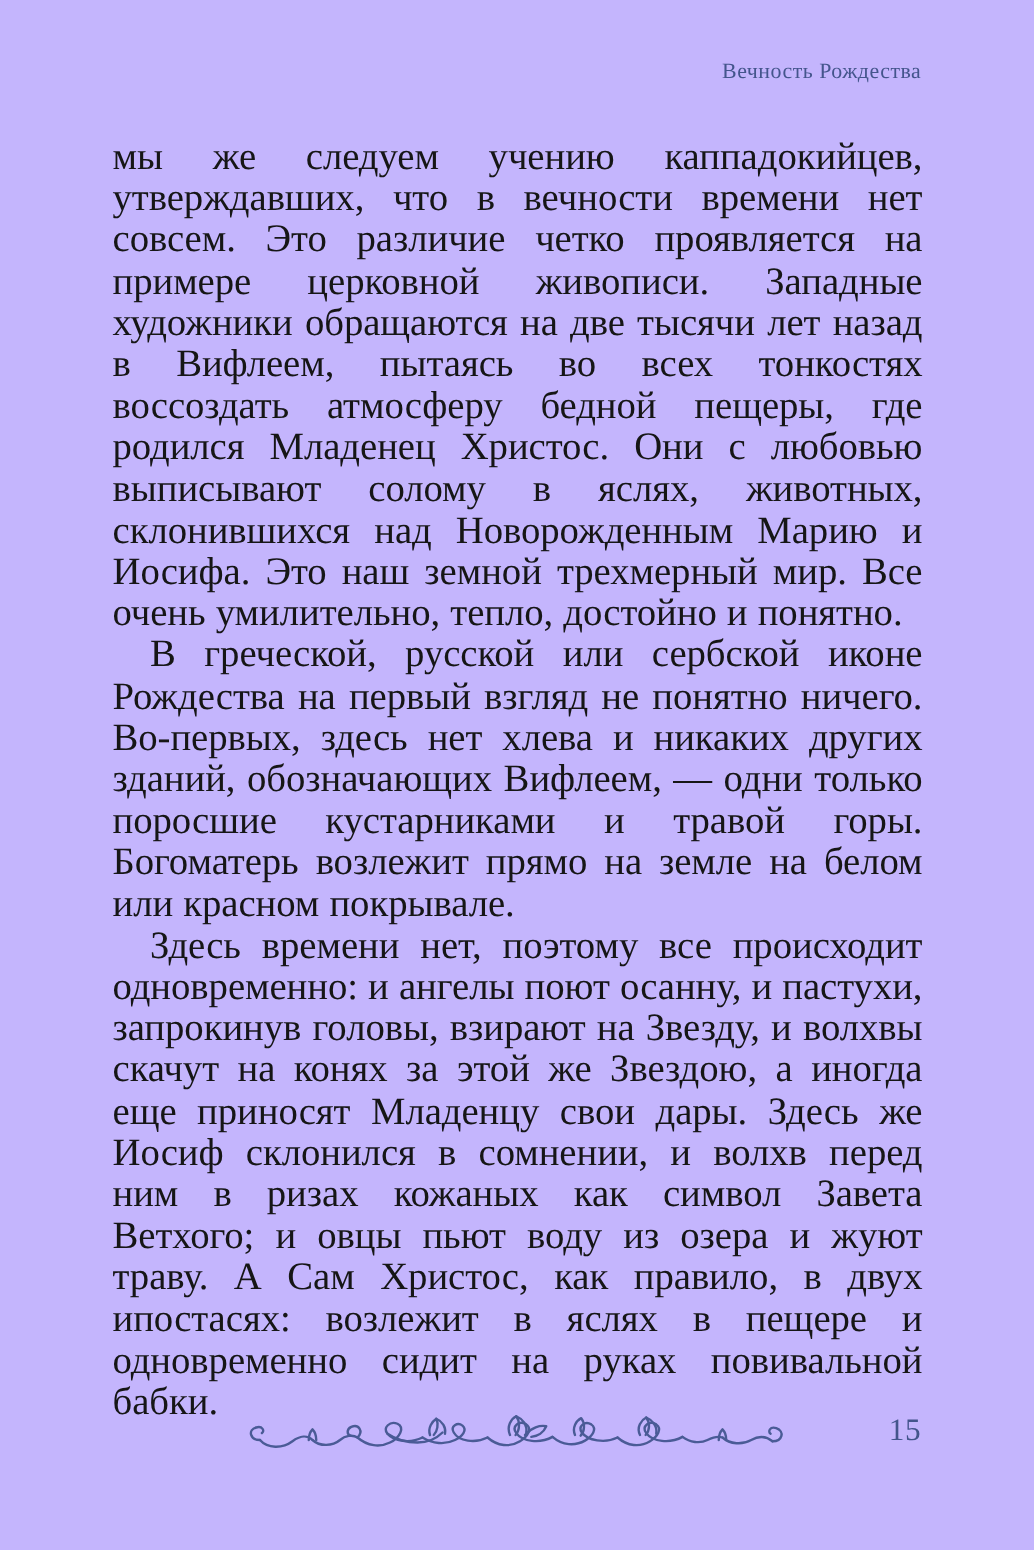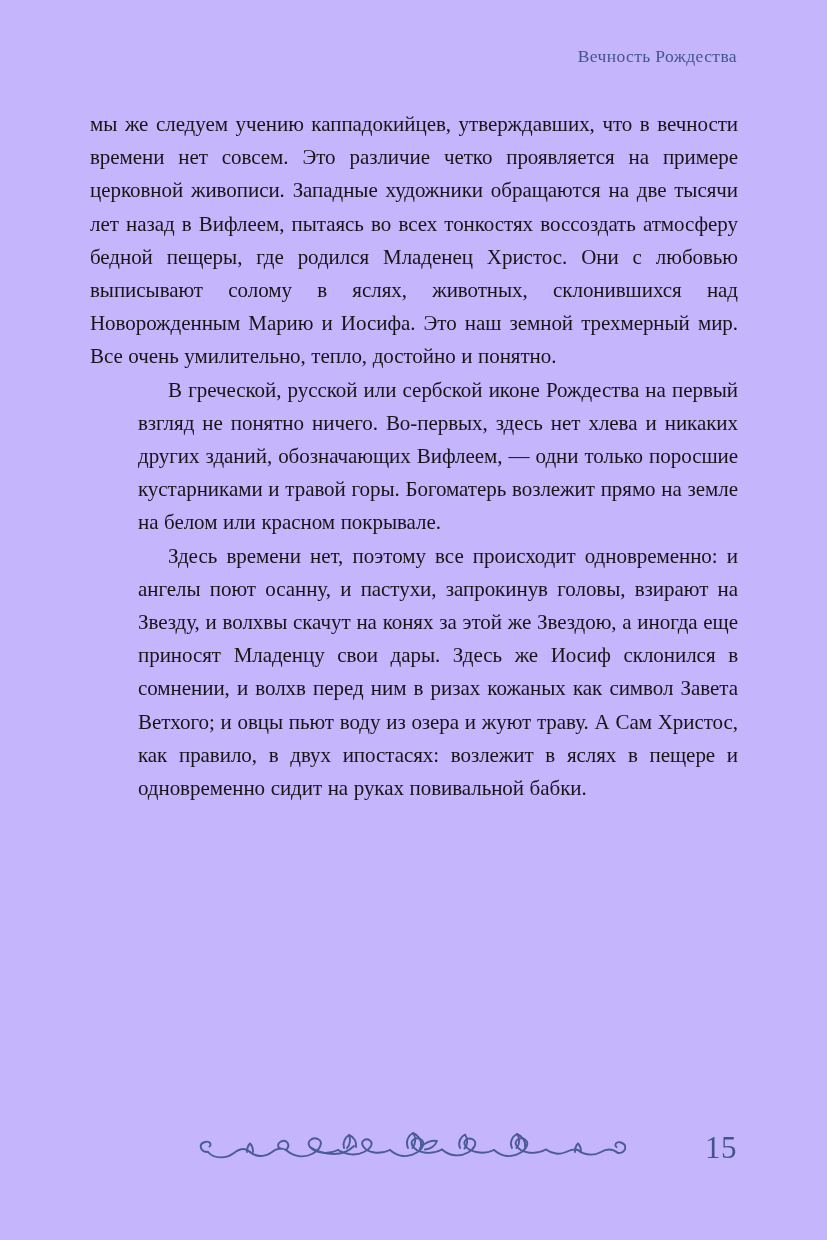--- a/index.html
+++ b/index.html
@@ -46,33 +46,32 @@
     position: absolute;
     top: 108px;
     left: 90px;
     width: 648px;
   }
 
   .para {
     margin: 0;
     text-align: justify;
     text-justify: inter-word;
-    font-size: 21px;
+    font-size: 31px;
     line-height: 33.2px;
     color: #161616;
     letter-spacing: -0.05px;
     word-spacing: 0.4px;
     hyphens: manual;
   }
   .para + .para {
     margin-top: 0;
   }
   .para.indent {
     text-indent: 30px;
-    margin-left: 48px;
   }
 
   
   .footer {
     position: absolute;
     left: 90px;
     right: 90px;
     bottom: 46px;
     height: 70px;
   }
@@ -91,21 +90,21 @@
     display: block;
     width: 440px;
     height: 44px;
     overflow: visible;
   }
 
   .folio {
     position: absolute;
     right: 0;
     top: 8px;
-    font-size: 31px;
+    font-size: 25px;
     color: #44558c;
     font-family: "Liberation Serif", "DejaVu Serif", serif;
     letter-spacing: 0.5px;
     line-height: 1;
   }
 </style>
 </head>
 <body>
 
 <div class="page">

